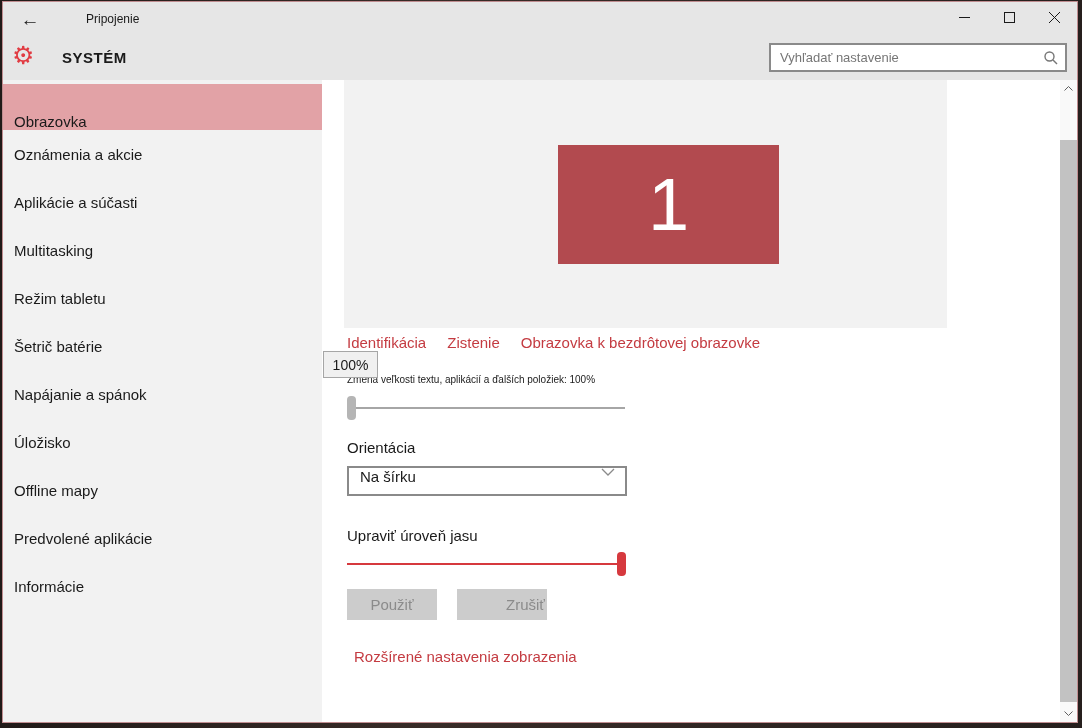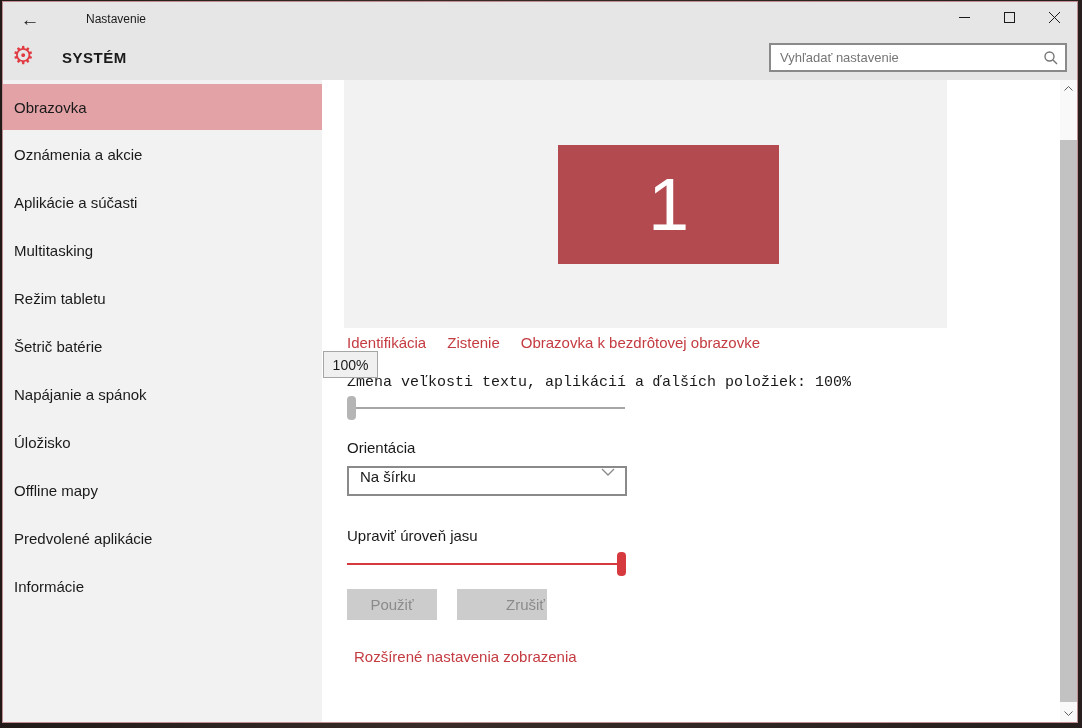--- a/index.html
+++ b/index.html
@@ -27,37 +27,37 @@
   }
   .search-box input {
     flex:1; border:none; outline:none; background:transparent;
     font-family:"Liberation Sans","DejaVu Sans",sans-serif; font-size:13px; color:#333; padding:0 4px 0 9px;
   }
   .search-box input::placeholder { color:#767676; }
   .search-icon { width:28px; display:flex; justify-content:center; }
   
   .sidebar { position:absolute; left:0; top:78px; width:319px; bottom:0; background:#f2f2f2; padding-top:4px; }
   .side-item { height:48px; display:flex; align-items:center; padding-left:11px; font-size:15px; color:#1a1a1a; cursor:pointer; }
-  .side-item.selected { background:#e2a2a6; height:46px; }
+  .side-item.selected { background:#e2a2a6; height:46px;align-items:flex-end; }
   
   .main { position:absolute; left:319px; top:78px; right:0; bottom:0; background:#fff; }
   .preview-panel { position:absolute; left:22px; top:0; width:603px; height:248px; background:#f2f2f2; }
   .monitor {
     position:absolute; left:214px; top:65px; width:221px; height:119px;
     background:#b24a4f; color:#fff; display:flex; align-items:center; justify-content:center;
     font-size:74px; font-weight:100; cursor:pointer;
   }
   .links-row { position:absolute; left:25px; top:254px; display:flex; gap:21px; }
   .red-link { color:#c43b41; font-size:15px; cursor:pointer; white-space:nowrap; }
   .tooltip {
     position:absolute; left:1px; top:271px; width:55px; height:27px;
     background:#f0f0f0; border:1px solid #a6a6a6; font-size:14px; color:#1a1a1a;
     display:flex; align-items:center; justify-content:center; z-index:5;
   }
-  .scale-label { position:absolute; left:25px; top:294px; font-size:15px; color:#1a1a1a;font-family:Liberation Mono, monospace; }
+  .scale-label { position:absolute; left:25px; top:294px; font-size:10px; color:#1a1a1a; }
   .slider { position:absolute; height:26px; }
   .slider .track { position:absolute; left:0; right:0; top:12px; height:2px; background:#a6a6a6; }
   .slider .thumb { position:absolute; top:1px; width:9px; height:24px; border-radius:4px; background:#b5b5b5; cursor:pointer; }
   #scale-slider  { left:25px; top:315px; width:278px; }
   #scale-slider .thumb { left:0; }
   #brightness-slider { left:25px; top:471px; width:279px; }
   #brightness-slider .track { background:#d6393e; }
   #brightness-slider .thumb { right:0; background:#d6393e; }
   .orient-label { position:absolute; left:25px; top:359px; font-size:15px; }
   .dropdown {
@@ -80,21 +80,21 @@
   .sb-thumb { position:absolute; left:0; width:17px; top:60px; height:562px; background:#c2c2c2; cursor:pointer; }
   svg { display:block; }
 </style>
 </head>
 <body>
 
 <div id="window">
 
   <div class="header">
     <div class="back-btn">←</div>
-    <div class="win-title">Nastavenie</div>
+    <div class="win-title">Pripojenie</div>
 
     <div class="caption-controls">
       <div class="caption-btn">
         <svg width="11" height="11" viewBox="0 0 11 11">
             <line x1="0" y1="5.5" x2="11" y2="5.5" stroke="#1a1a1a" stroke-width="1"></line>
           </svg>
       </div>
       <div class="caption-btn">
         <svg width="11" height="11" viewBox="0 0 11 11">
             <rect x="0.5" y="0.5" width="10" height="10" fill="none" stroke="#1a1a1a" stroke-width="1"></rect>

